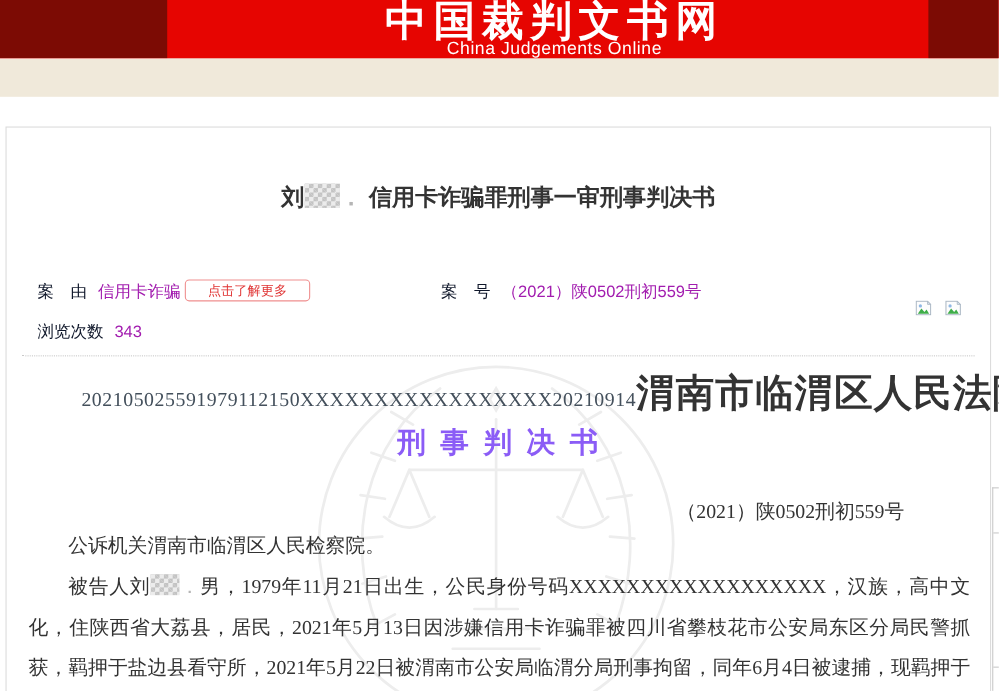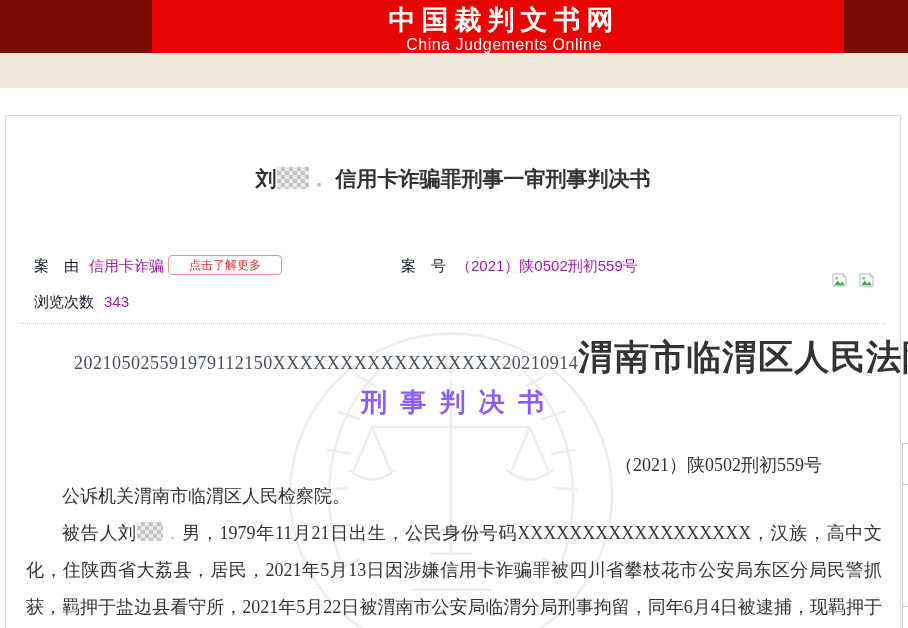--- a/index.html
+++ b/index.html
@@ -5,21 +5,21 @@
   * { margin:0; padding:0; box-sizing:border-box; }
   html,body { width:908px; height:628px; overflow:hidden; background:#fff;
               font-family:"Liberation Sans", sans-serif; }
 
   
   .banner { position:relative; height:53px; background:#e60501; color:#fff; overflow:hidden; }
   .banner-dark { position:absolute; top:0; height:53px; background:#7c0b04; }
   .banner-dark.left { left:0; width:152px; }
   .banner-dark.right { right:0; width:64px; }
   .banner-text { position:relative; text-align:center; padding-left:100px; }
-  .banner-title { font-size:27px; font-weight:bold; letter-spacing:6px; line-height:36px; padding-top:2px; }
+  .banner-title { font-size:38px; font-weight:bold; letter-spacing:6px; line-height:36px; padding-top:2px; }
   .banner-subtitle { font-size:16px; line-height:13px; letter-spacing:.5px; }
   .strip { height:35px; background:#f0e9da; }
 
   
   .content-box { position:absolute; left:5px; top:115px; width:896px; height:720px;
                  border:1px solid #dcdcdc; background:#fff; }
 
   .doc-title { margin-top:49px; text-align:center; font-size:21px; font-weight:bold; color:#333; }
 
   .mosaic { display:inline-block; vertical-align:-3px; background-color:#dcdcdc;

